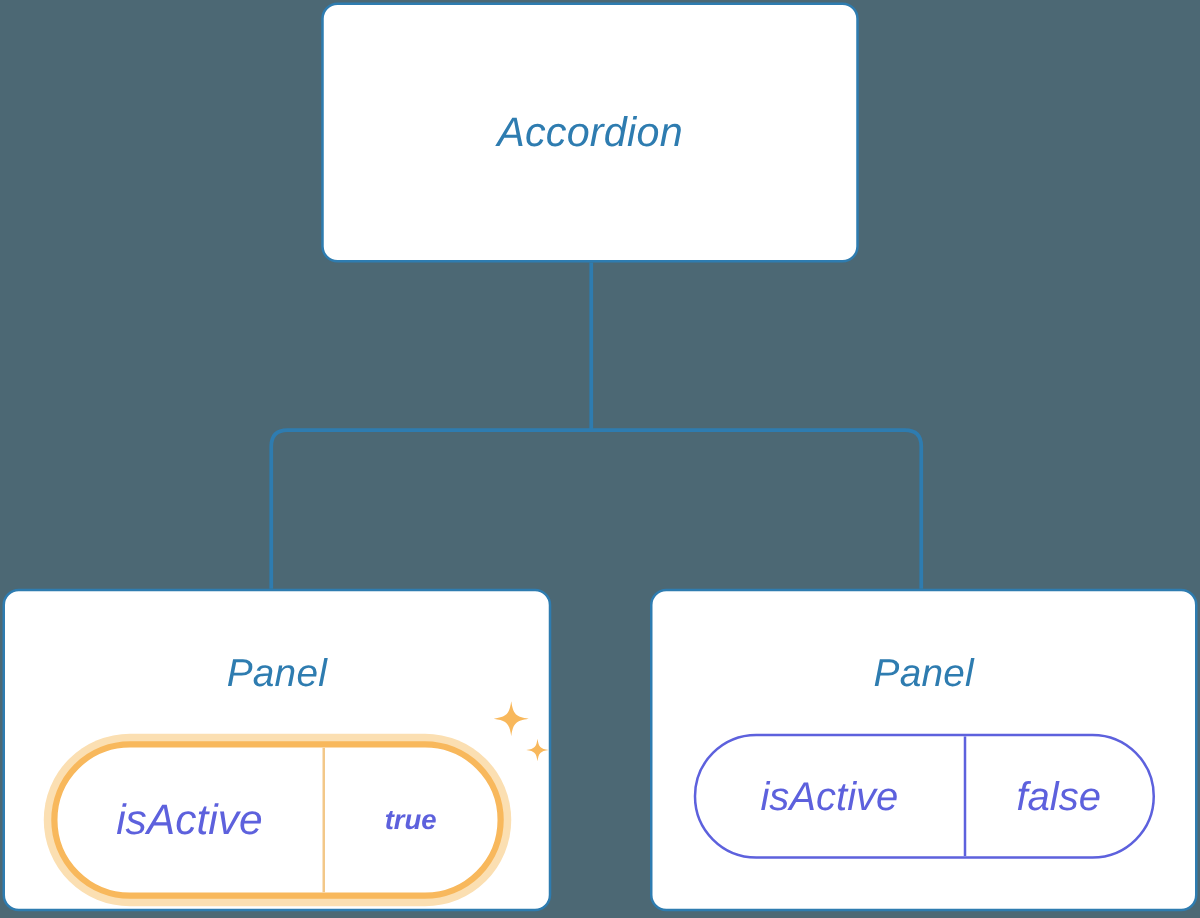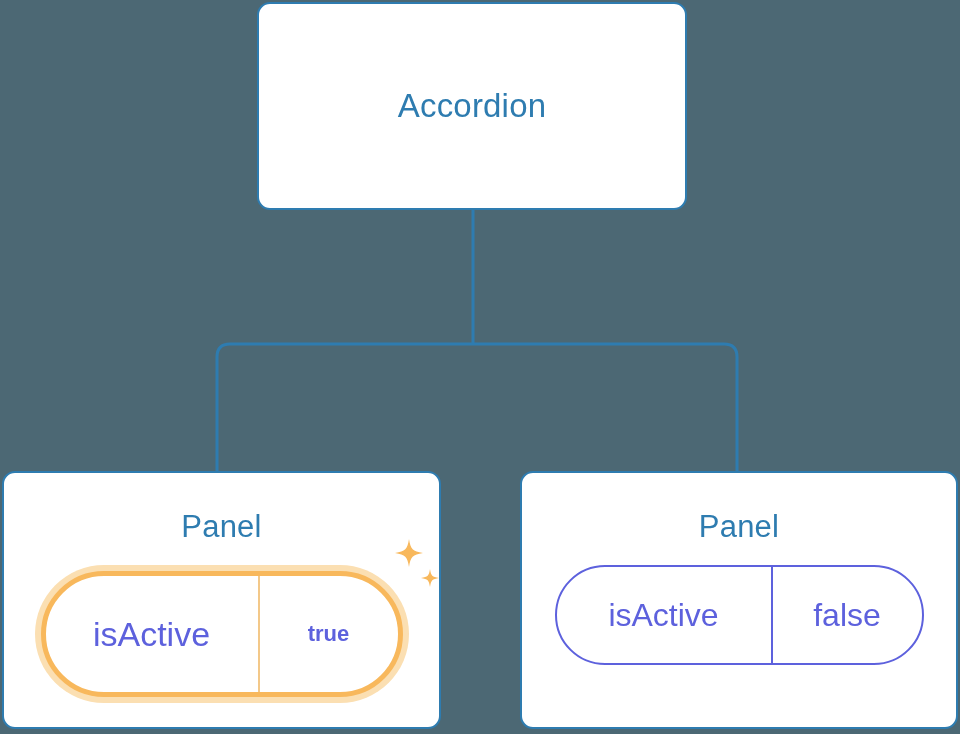--- a/index.html
+++ b/index.html
@@ -10,20 +10,21 @@
     width: 960px;
     height: 734px;
     background: #4c6874;
     font-family: "Liberation Sans", sans-serif;
     overflow: hidden;
   }
   #canvas {
     position: relative;
     width: 951px;
     height: 734px;
+    font-style: italic;
   }
 
   
   #edges {
     position: absolute;
     left: 0;
     top: 0;
     width: 960px;
     height: 734px;
     pointer-events: none;
@@ -57,41 +58,41 @@
     align-items: center;
     justify-content: center;
   }
 
   
   .node-panel {
     height: 258px;
     display: flex;
     flex-direction: column;
     align-items: center;
-    padding-top: 36px;
+    padding-top: 48px;
   }
   #node-panel-left {
     left: 2px;
     top: 471px;
     width: 439px;
   }
   #node-panel-right {
     left: 520px;
     top: 471px;
     width: 438px;
   }
   .node-panel .node-title {
     font-size: 31px;
     margin: 0;
   }
 
   
   .pill-wrap {
     position: relative;
-    margin-top: 20px;
+    margin-top: 30px;
     display: inline-block;
   }
 
   .pill {
     position: relative;
     display: flex;
     align-items: stretch;
     background: #ffffff;
     box-sizing: border-box;
     border-radius: 999px;

